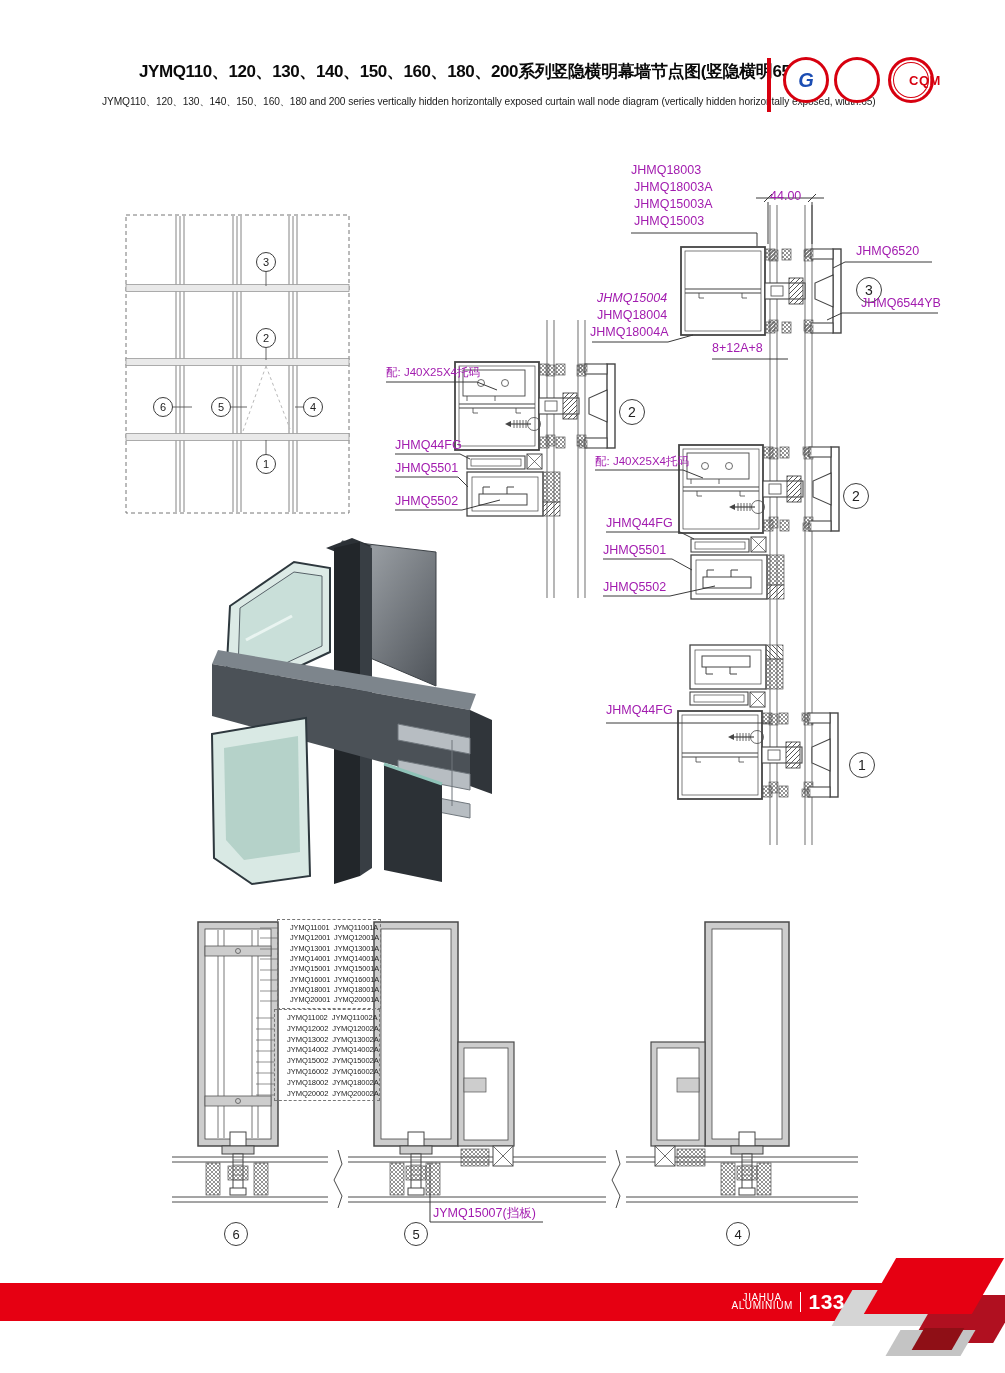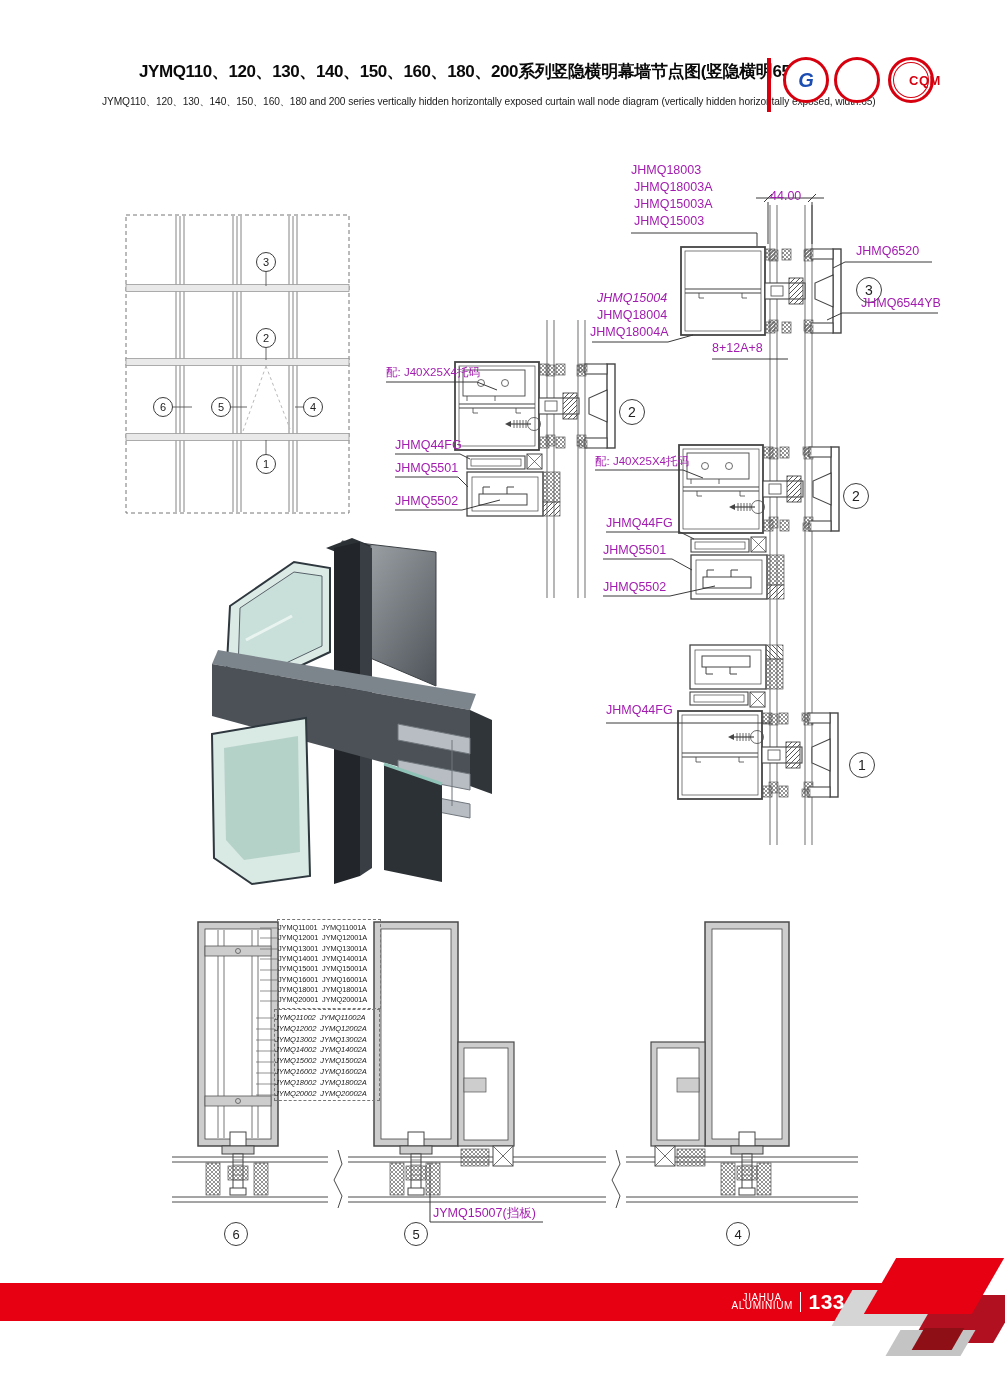--- a/index.html
+++ b/index.html
@@ -15,23 +15,23 @@
   .logo .ros{font-size:24px;color:#d7000f;line-height:1;}
   .logo .cqm{font-size:13px;font-weight:bold;color:#d7000f;letter-spacing:0.5px;padding-left:28px;}
   .logo.double{box-shadow:inset 0 0 0 2px #fff, inset 0 0 0 3px #d7000f;}
   .lbl{position:absolute;font-size:12.5px;line-height:15px;white-space:pre;color:#a21caf;}
   .lbl-sm{font-size:11.5px;}
   .co{position:absolute;border:1.2px solid #3c3c3c;border-radius:50%;background:#fff;color:#222;
       display:flex;align-items:center;justify-content:center;box-sizing:border-box;}
   .co20{width:20px;height:20px;font-size:11px;}
   .co24{width:24px;height:24px;font-size:13px;}
   .co26{width:26px;height:26px;font-size:14px;}
-  .listbox{position:absolute;border:1px dashed #777;padding:3px 0;box-sizing:border-box;}
+  .listbox{position:absolute;border:1px dashed #777;padding:3px 12px;box-sizing:border-box;}
   .listbox div{font-size:7.4px;line-height:10.35px;white-space:pre;letter-spacing:-0.1px;color:#222;}
-  .listbox.b2 div{line-height:10.8px;font-size:7.6px;font-style:italic;}
+  .listbox.b2 div{line-height:10.8px;font-size:7.6px;}
   .band{position:absolute;left:0;top:1283px;width:884px;height:38px;background:#e60012;
         clip-path:polygon(0 0,100% 0,calc(100% - 26px) 100%,0 100%);}
   .brand{position:absolute;left:695px;top:1288px;width:150px;height:28px;display:flex;
          align-items:center;justify-content:flex-end;gap:7px;color:#fff;z-index:5;}
   .brand .stack{text-align:center;font-size:10px;line-height:8.5px;letter-spacing:0.6px;font-weight:normal;}
   .brand .div{width:1.5px;height:20px;background:#fff;}
   .brand .pg{font-size:21px;font-weight:bold;letter-spacing:0.5px;}
   .plg{position:absolute;transform:skewX(-30deg);}
 </style>
 </head>

